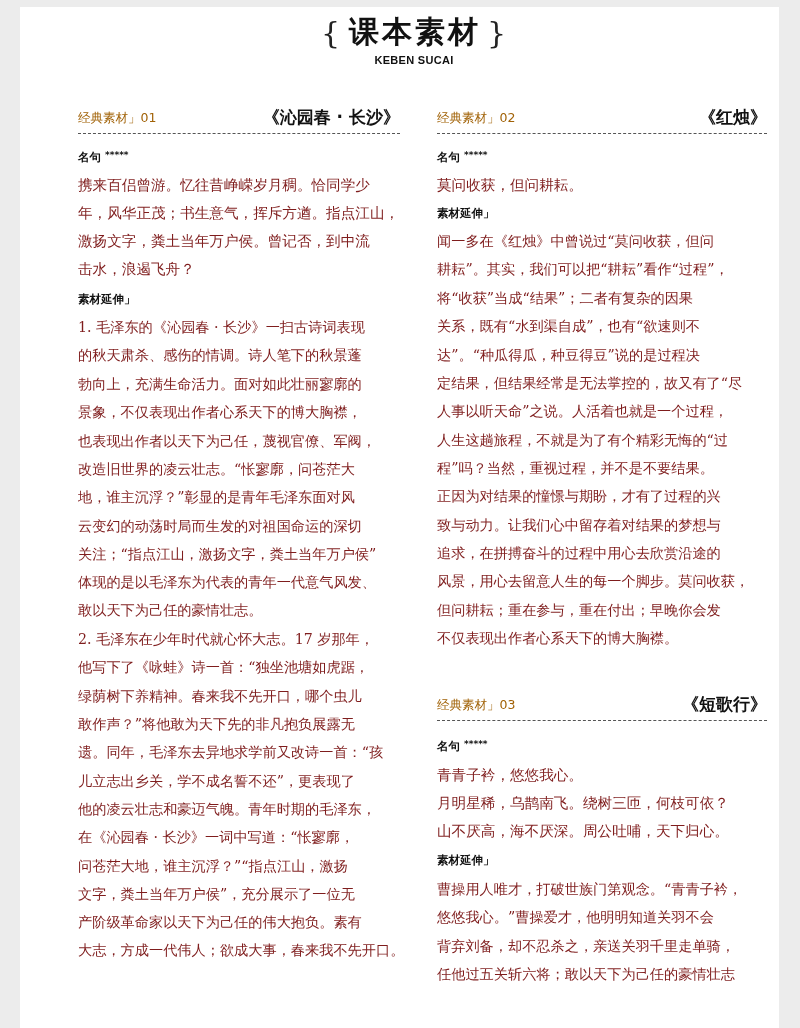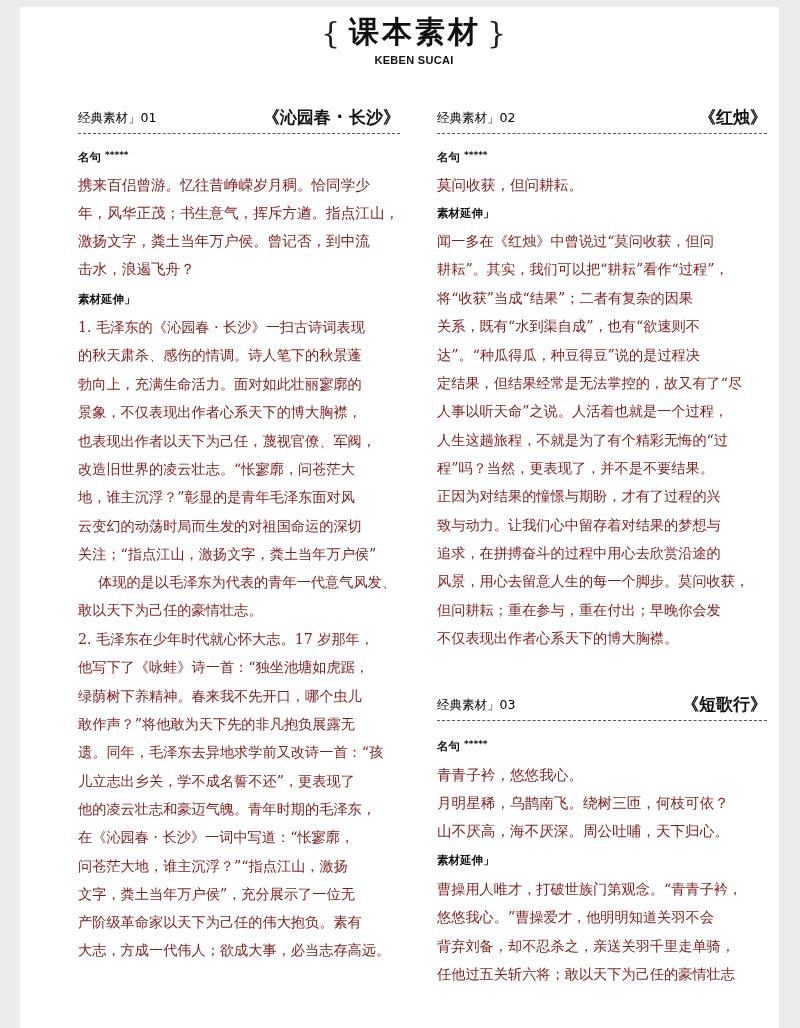--- a/index.html
+++ b/index.html
@@ -30,21 +30,21 @@
     letter-spacing: 0.3px; color: #111; padding-left: 28px; box-sizing: border-box;
   }
   .col { position: absolute; }
   .col-left { left: 78px; width: 322px; }
   .col-right { left: 437px; width: 330px; }
   .sec-head {
     position: absolute; left: 0; right: 0; height: 26px;
     display: flex; align-items: flex-end; justify-content: space-between;
   }
   .sec-label {
-    font-family: "DejaVu Sans", sans-serif; font-size: 12.5px; color: #000000;
+    font-family: "DejaVu Sans", sans-serif; font-size: 12.5px; color: #a16207;
     padding-bottom: 2px;
   }
   .sec-title {
     font-family: "DejaVu Sans", sans-serif; font-weight: bold; font-size: 17px; color: #111;
   }
   .dash {
     position: absolute; left: 0; right: 0; height: 0;
     border-top: 1.3px dashed #555;
   }
   .tag {
@@ -90,34 +90,34 @@
 
   <div class="line" style="top:318px;">1. 毛泽东的《沁园春 · 长沙》一扫古诗词表现</div>
   <div class="line" style="top:346px;">的秋天肃杀、感伤的情调。诗人笔下的秋景蓬</div>
   <div class="line" style="top:375px;">勃向上，充满生命活力。面对如此壮丽寥廓的</div>
   <div class="line" style="top:403px;">景象，不仅表现出作者心系天下的博大胸襟，</div>
   <div class="line" style="top:432px;font-family:Liberation Mono, monospace;">也表现出作者以天下为己任，蔑视官僚、军阀，</div>
   <div class="line" style="top:460px;">改造旧世界的凌云壮志。“怅寥廓，问苍茫大</div>
   <div class="line" style="top:488px;">地，谁主沉浮？”彰显的是青年毛泽东面对风</div>
   <div class="line" style="top:517px;">云变幻的动荡时局而生发的对祖国命运的深切</div>
   <div class="line" style="top:545px;">关注；“指点江山，激扬文字，粪土当年万户侯”</div>
-  <div class="line" style="top:573px;margin-left:20px;">体现的是以毛泽东为代表的青年一代意气风发、</div>
+  <div class="line" style="top:573px;">体现的是以毛泽东为代表的青年一代意气风发、</div>
   <div class="line" style="top:601px;">敢以天下为己任的豪情壮志。</div>
   <div class="line" style="top:630px;">2. 毛泽东在少年时代就心怀大志。17 岁那年，</div>
   <div class="line" style="top:658px;">他写下了《咏蛙》诗一首：“独坐池塘如虎踞，</div>
   <div class="line" style="top:687px;">绿荫树下养精神。春来我不先开口，哪个虫儿</div>
   <div class="line" style="top:715px;">敢作声？”将他敢为天下先的非凡抱负展露无</div>
   <div class="line" style="top:743px;">遗。同年，毛泽东去异地求学前又改诗一首：“孩</div>
   <div class="line" style="top:772px;">儿立志出乡关，学不成名誓不还”，更表现了</div>
   <div class="line" style="top:800px;">他的凌云壮志和豪迈气魄。青年时期的毛泽东，</div>
   <div class="line" style="top:828px;">在《沁园春 · 长沙》一词中写道：“怅寥廓，</div>
   <div class="line" style="top:857px;">问苍茫大地，谁主沉浮？”“指点江山，激扬</div>
   <div class="line" style="top:885px;">文字，粪土当年万户侯”，充分展示了一位无</div>
   <div class="line" style="top:913px;">产阶级革命家以天下为己任的伟大抱负。素有</div>
-  <div class="line" style="top:941px;">大志，方成一代伟人；欲成大事，必当志存高远。</div>
+  <div class="line" style="top:941px;">大志，方成一代伟人；欲成大事，春来我不先开口。</div>
 </div>
 
 <div class="col col-right" style="top:0;">
   <div class="sec-head" style="top:103px;">
     <span class="sec-label">经典素材」02</span>
     <span class="sec-title">《红烛》</span>
   </div>
   <div class="dash" style="top:133px;"></div>
   <div class="tag" style="top:150px;">
     <span>名句</span>
@@ -127,21 +127,21 @@
   <div class="tag" style="top:206px;">素材延伸」</div>
 
   <div class="line" style="top:232px;">闻一多在《红烛》中曾说过“莫问收获，但问</div>
   <div class="line" style="top:260px;">耕耘”。其实，我们可以把“耕耘”看作“过程”，</div>
   <div class="line" style="top:289px;">将“收获”当成“结果”；二者有复杂的因果</div>
   <div class="line" style="top:317px;">关系，既有“水到渠自成”，也有“欲速则不</div>
   <div class="line" style="top:346px;">达”。“种瓜得瓜，种豆得豆”说的是过程决</div>
   <div class="line" style="top:374px;">定结果，但结果经常是无法掌控的，故又有了“尽</div>
   <div class="line" style="top:402px;">人事以听天命”之说。人活着也就是一个过程，</div>
   <div class="line" style="top:431px;">人生这趟旅程，不就是为了有个精彩无悔的“过</div>
-  <div class="line" style="top:459px;">程”吗？当然，更表现了，并不是不要结果。</div>
+  <div class="line" style="top:459px;">程”吗？当然，重视过程，并不是不要结果。</div>
   <div class="line" style="top:487px;">正因为对结果的憧憬与期盼，才有了过程的兴</div>
   <div class="line" style="top:516px;">致与动力。让我们心中留存着对结果的梦想与</div>
   <div class="line" style="top:544px;">追求，在拼搏奋斗的过程中用心去欣赏沿途的</div>
   <div class="line" style="top:572px;">风景，用心去留意人生的每一个脚步。莫问收获，</div>
   <div class="line" style="top:601px;">但问耕耘；重在参与，重在付出；早晚你会发</div>
   <div class="line" style="top:629px;">不仅表现出作者心系天下的博大胸襟。</div>
 </div>
 
 <div class="col col-right" style="top:0;">
   <div class="sec-head" style="top:690px;">

